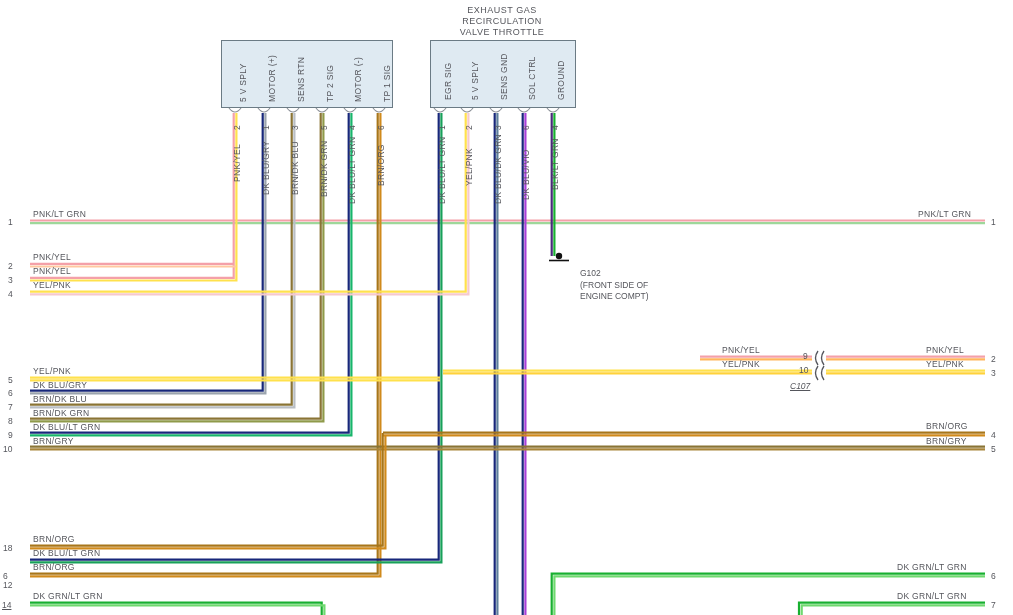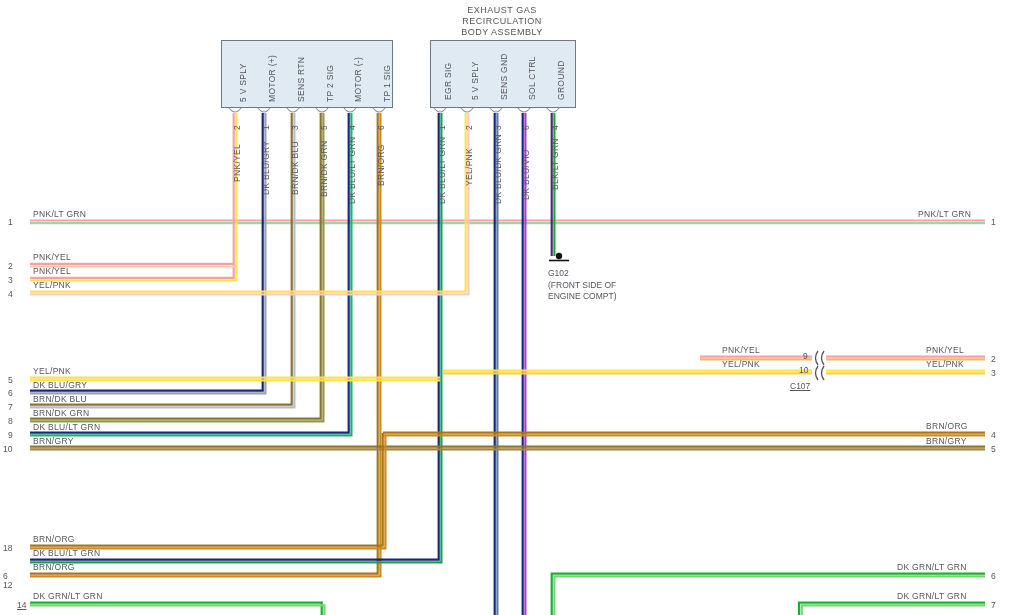--- a/index.html
+++ b/index.html
@@ -7,21 +7,21 @@
        font-family:"Liberation Sans",sans-serif;color:#555a63;}
   #canvas{position:absolute;left:0;top:0;width:1013px;height:615px;}
   svg{position:absolute;left:0;top:0;}
   .lbl{position:absolute;font-size:8.5px;letter-spacing:.3px;color:#55565c;white-space:nowrap;text-align:center;}
   .num{position:absolute;font-size:8.5px;color:#55565c;}
   .vlbl{position:absolute;font-size:8.5px;letter-spacing:.3px;color:#55565c;white-space:nowrap;
         transform-origin:0 0;transform:rotate(-90deg);}
   .box-title{position:absolute;font-size:9px;letter-spacing:.5px;text-align:center;color:#55565c;line-height:11px;}
   .conn{position:absolute;background:#dfeaf2;border:1px solid #6b7b85;}
   .gnd{position:absolute;font-size:8.5px;color:#55565c;line-height:11.5px;white-space:nowrap;}
-  .c107{position:absolute;font-size:8.5px;color:#55565c;text-decoration:underline;}
+  .c107{position:absolute;font-size:8.5px;color:#55565c;text-decoration:underline;font-style:italic;}
 </style>
 </head>
 <body>
 
 <div id="canvas">
 
 <svg width="1013" height="615">
 
   <g>
     <line x1="30" y1="220.5" x2="985" y2="220.5" stroke="#f4a0a8" stroke-width="2.2"></line>
@@ -181,21 +181,21 @@
 <div class="vlbl" style="left:232px;top:182px;">PNK/YEL</div>
 <div class="vlbl" style="left:261px;top:195px;">DK BLU/GRY</div>
 <div class="vlbl" style="left:290px;top:195px;">BRN/DK BLU</div>
 <div class="vlbl" style="left:319px;top:197px;">BRN/DK GRN</div>
 <div class="vlbl" style="left:347px;top:204px;">DK BLU/LT GRN</div>
 <div class="vlbl" style="left:376px;top:186px;">BRN/ORG</div>
 
 <div class="box-title" style="left:430px;top:5px;width:144px;">
   <div>EXHAUST GAS</div>
   <div>RECIRCULATION</div>
-  <div>BODY ASSEMBLY</div>
+  <div>VALVE THROTTLE</div>
 </div>
 <div class="conn" style="left:430px;top:40px;width:144px;height:66px;"></div>
 
 <div class="vlbl" style="left:443px;top:100px;">EGR SIG</div>
 <div class="vlbl" style="left:470px;top:100px;">5 V SPLY</div>
 <div class="vlbl" style="left:499px;top:100px;">SENS GND</div>
 <div class="vlbl" style="left:527px;top:100px;">SOL CTRL</div>
 <div class="vlbl" style="left:556px;top:100px;">GROUND</div>
 
 <div class="vlbl" style="left:437px;top:130px;">1</div>
@@ -203,21 +203,21 @@
 <div class="vlbl" style="left:493px;top:130px;">3</div>
 <div class="vlbl" style="left:521px;top:130px;">6</div>
 <div class="vlbl" style="left:550px;top:130px;">4</div>
 
 <div class="vlbl" style="left:437px;top:204px;">DK BLU/LT GRN</div>
 <div class="vlbl" style="left:464px;top:186px;">YEL/PNK</div>
 <div class="vlbl" style="left:493px;top:204px;">DK BLU/DK GRN</div>
 <div class="vlbl" style="left:521px;top:200px;">DK BLU/VIO</div>
 <div class="vlbl" style="left:550px;top:190px;">BLK/LT GRN</div>
 
-<div class="gnd" style="left:548px;top:268px;">
+<div class="gnd" style="left:580px;top:268px;">
   <div>G102</div>
   <div>(FRONT SIDE OF</div>
   <div>ENGINE COMPT)</div>
 </div>
 
 <div class="num" style="left:803px;top:351px;">9</div>
 <div class="num" style="left:799px;top:365px;">10</div>
 <div class="c107" style="left:790px;top:381px;">C107</div>
 
 <div class="num" style="left:8px;top:217px;">1</div>
@@ -252,21 +252,21 @@
 
 <div class="num" style="left:3px;top:543px;">18</div>
 <div class="lbl" style="left:33px;top:534px;">BRN/ORG</div>
 
 <div class="num" style="left:3px;top:580px;">12</div>
 <div class="lbl" style="left:33px;top:548px;">DK BLU/LT GRN</div>
 
 <div class="num" style="left:3px;top:571px;">6</div>
 <div class="lbl" style="left:33px;top:562px;">BRN/ORG</div>
 
-<div class="num" style="left:17px;top:600px;text-decoration:underline;">14</div>
+<div class="num" style="left:2px;top:600px;text-decoration:underline;">14</div>
 <div class="lbl" style="left:33px;top:591px;">DK GRN/LT GRN</div>
 
 <div class="num" style="left:991px;top:217px;">1</div>
 <div class="lbl" style="left:918px;top:209px;">PNK/LT GRN</div>
 
 <div class="num" style="left:991px;top:354px;">2</div>
 <div class="lbl" style="left:926px;top:345px;">PNK/YEL</div>
 <div class="lbl" style="left:722px;top:345px;">PNK/YEL</div>
 
 <div class="num" style="left:991px;top:368px;">3</div>

